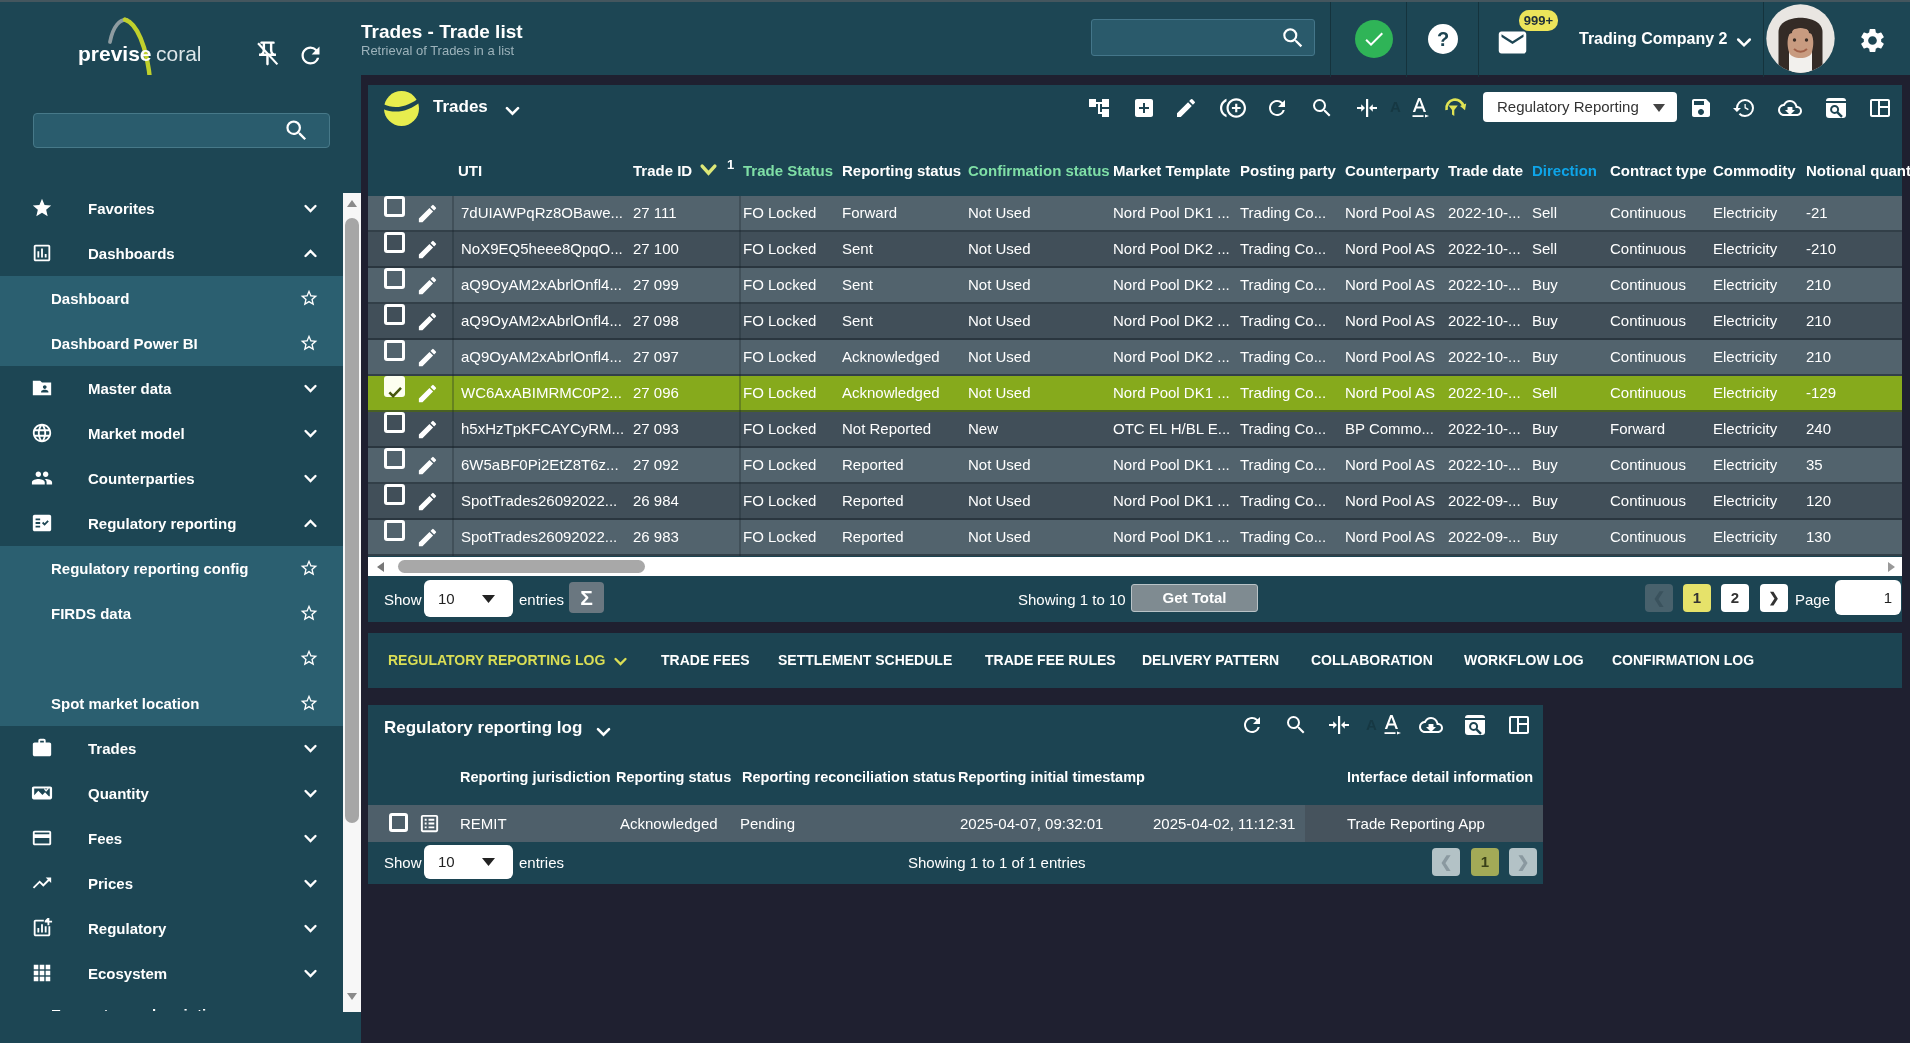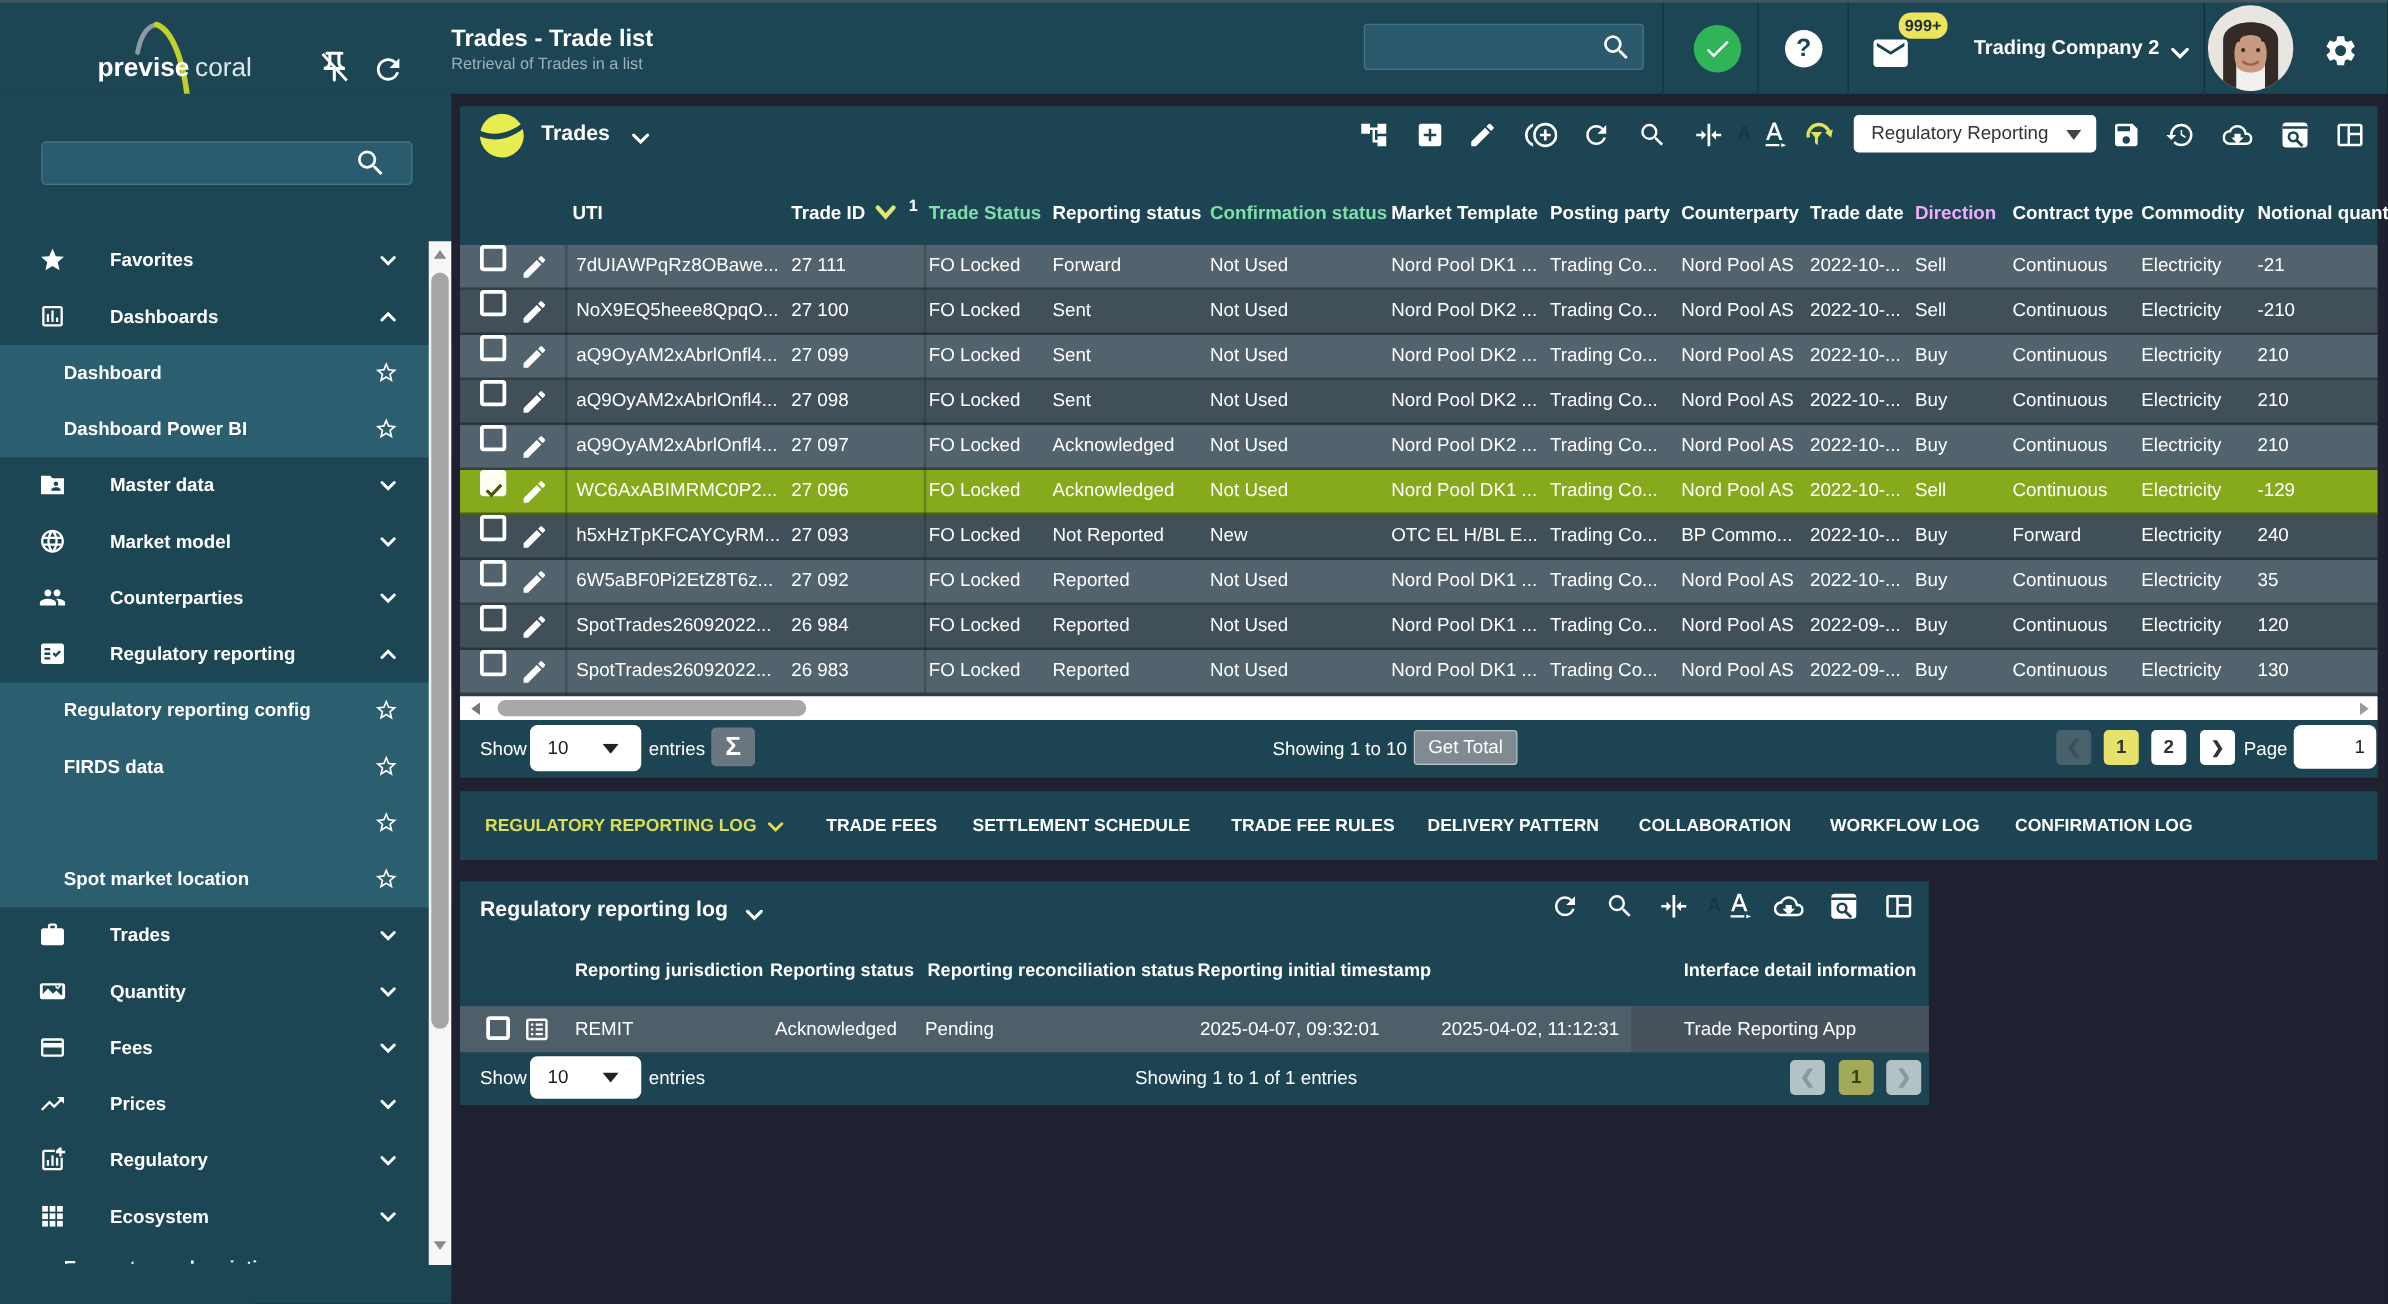--- a/index.html
+++ b/index.html
@@ -425,21 +425,21 @@
 <div class="ab" style="left:0;top:51px;width:1534px;height:59px">
 <div class="hcol" style="left:90px;color:#fff">UTI</div>
 <div class="hcol" style="left:265px;color:#fff">Trade ID</div>
 <div class="hcol" style="left:375px;color:#7fdfa6">Trade Status</div>
 <div class="hcol" style="left:474px;color:#fff">Reporting status</div>
 <div class="hcol" style="left:600px;color:#7fdfa6">Confirmation status</div>
 <div class="hcol" style="left:745px;color:#fff">Market Template</div>
 <div class="hcol" style="left:872px;color:#fff">Posting party</div>
 <div class="hcol" style="left:977px;color:#fff">Counterparty</div>
 <div class="hcol" style="left:1080px;color:#fff">Trade date</div>
-<div class="hcol" style="left:1164px;color:#f0abfc">Direction</div>
+<div class="hcol" style="left:1164px;color:#0ea5e9">Direction</div>
 <div class="hcol" style="left:1242px;color:#fff">Contract type</div>
 <div class="hcol" style="left:1345px;color:#fff">Commodity</div>
 <div class="hcol" style="left:1438px;color:#fff">Notional quant</div>
 <svg class="ab" style="left:331px;top:26px" width="19" height="16" viewBox="0 0 24 20">
         <path fill="none" stroke="#dde878" stroke-width="4.4" stroke-linecap="round" d="M4 5l8 9 8-9"></path>
       </svg>
 <div class="ab" style="left:359px;top:21px;color:#fff;font-size:13px;font-weight:bold">1</div>
 </div>
 <div class="trow rA" style="top:111px">
       <span class="cbx"></span>
@@ -647,21 +647,21 @@
 <div class="ab" style="left:0;top:493px;width:1534px;height:44px;background:#1c4452">
 <div class="ab" style="left:16px;top:0;line-height:44px;color:#fff;font-size:15px">Show</div>
 <div class="ab" style="left:56px;top:2px;width:89px;height:37px;background:#fff;border-radius:6px"></div>
 <div class="ab" style="left:70px;top:2px;line-height:37px;color:#222;font-size:15px">10</div>
 <svg class="ab" style="left:114px;top:17px" width="13" height="8" viewBox="0 0 13 8">
         <path fill="#222" d="M0 0h13L6.5 8z"></path>
       </svg>
 <div class="ab" style="left:151px;top:0;line-height:44px;color:#fff;font-size:15px">entries</div>
 <div class="ab" style="left:201px;top:4px;width:35px;height:31px;background:#6a7780;border-radius:4px;color:#fff;text-align:center;line-height:31px;font-size:21px;font-weight:bold">Σ</div>
 <div class="ab" style="left:650px;top:0;line-height:44px;color:#fff;font-size:15px">Showing 1 to 10</div>
-<div class="ab" style="left:763px;top:6px;width:83px;height:28px;background:#7f8b91;border:1px solid #b9c3c7;border-radius:3px;color:#fff;font-weight:normal;font-size:15px;text-align:center;line-height:26px">Get Total</div>
+<div class="ab" style="left:763px;top:6px;width:127px;height:28px;background:#7f8b91;border:1px solid #b9c3c7;border-radius:3px;color:#fff;font-weight:bold;font-size:15px;text-align:center;line-height:26px">Get Total</div>
 <div class="pag" style="left:1277px;top:6px;background:#48616c;color:#3a525d">❮</div>
 <div class="pag" style="left:1315px;top:6px;background:#e6e26a;color:#333">1</div>
 <div class="pag" style="left:1353px;top:6px;background:#fff;color:#333">2</div>
 <div class="pag" style="left:1392px;top:6px;background:#fff;color:#333;font-size:13px">❯</div>
 <div class="ab" style="left:1427px;top:0;line-height:44px;color:#fff;font-size:15px">Page</div>
 <div class="ab" style="left:1467px;top:2px;width:66px;height:35px;background:#fff;border-radius:6px;color:#222;font-size:15px;line-height:35px;text-align:right;padding-right:9px">1</div>
 </div>
 </div>
 <div class="ab" style="left:368px;top:633px;width:1534px;height:55px;background:#1c4452">
 <div class="t2" style="left:20px;color:#dade55">REGULATORY REPORTING LOG</div>

